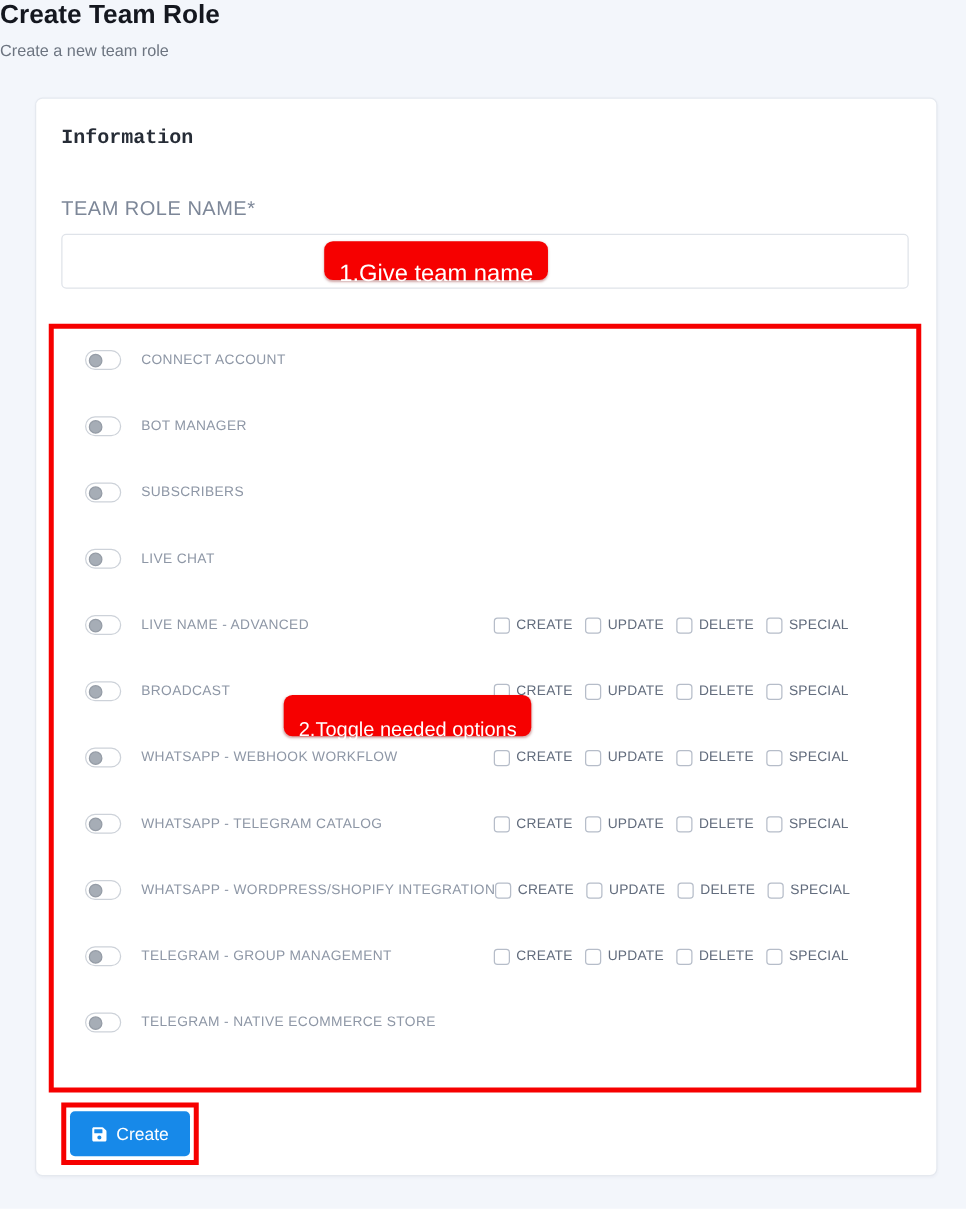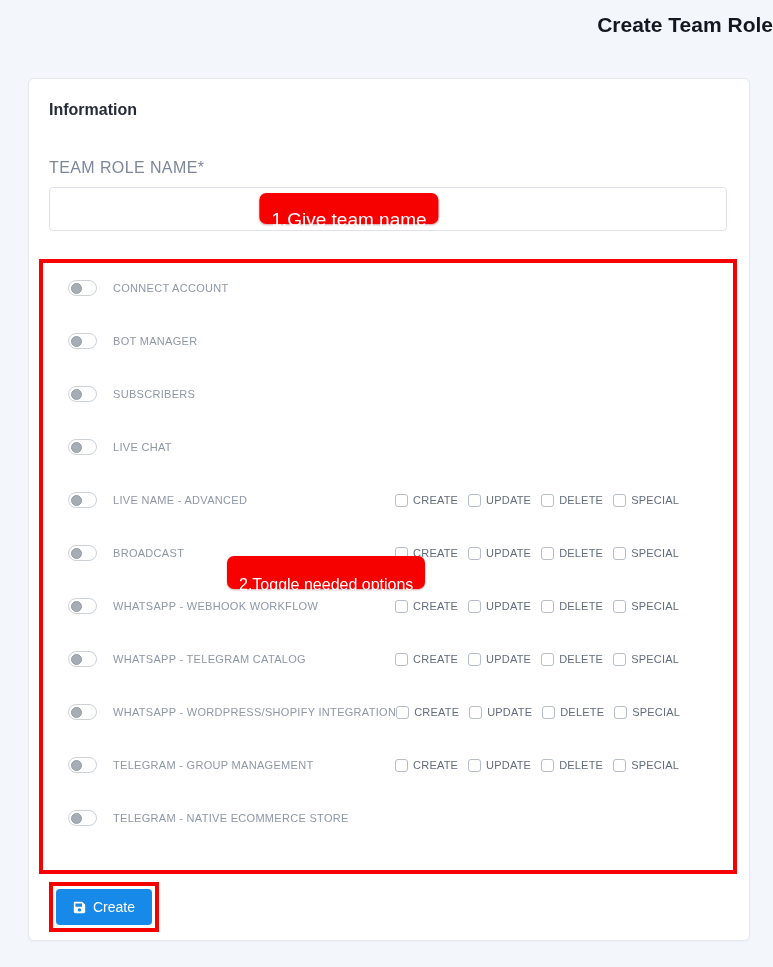--- a/index.html
+++ b/index.html
@@ -12,35 +12,35 @@
   }
   *{box-sizing:border-box;}
   html,body{margin:0;padding:0;}
   body{
     width:773px;height:967px;
     background:var(--page-bg);
     font-family:"Liberation Sans", sans-serif;
     position:relative;
     overflow:hidden;
   }
-  .header{ text-align:right; padding-top:13px; }
+  .header{ text-align:left; }
   .page-title{ font-size:21px; font-weight:700; color:#14171f; line-height:24px; }
   .page-subtitle{ font-size:13px; color:#6d7581; margin-top:9px; }
 
   .card{
     position:absolute; left:28px; top:78px;
     width:722px; height:863px;
     background:#fff;
     border:1px solid var(--card-border);
     border-radius:6px;
     box-shadow:0 1px 2px rgba(40,60,90,0.04);
   }
   .section-title{
     position:absolute; left:20px; top:22px;
-    font-size:16px; font-weight:700; color:#262c36;
+    font-size:16px; font-weight:700; color:#262c36;font-family:Liberation Mono, monospace;
   }
   .field-label{
     position:absolute; left:20px; top:80px;
     font-size:16px; color:#7d8798; letter-spacing:0.4px;
   }
   .input-wrap{
     position:absolute; left:20px; top:108px;
     width:678px; height:44px;
   }
   .text-input{
@@ -119,20 +119,21 @@
     padding:10px 17px;
     cursor:pointer;
   }
   .save-icon-svg{ width:13px; height:13px; display:block; }
 </style>
 </head>
 <body>
 
 <div class="header">
   <div class="page-title">Create Team Role</div>
+  <div class="page-subtitle">Create a new team role</div>
 </div>
 
 <div class="card">
   <div class="section-title">Information</div>
 
   <div class="field-label">TEAM ROLE NAME*</div>
 
   <div class="input-wrap">
     <input class="text-input" type="text" placeholder="" style="">
     <div class="ann-badge badge-step1">1.Give team name</div>

